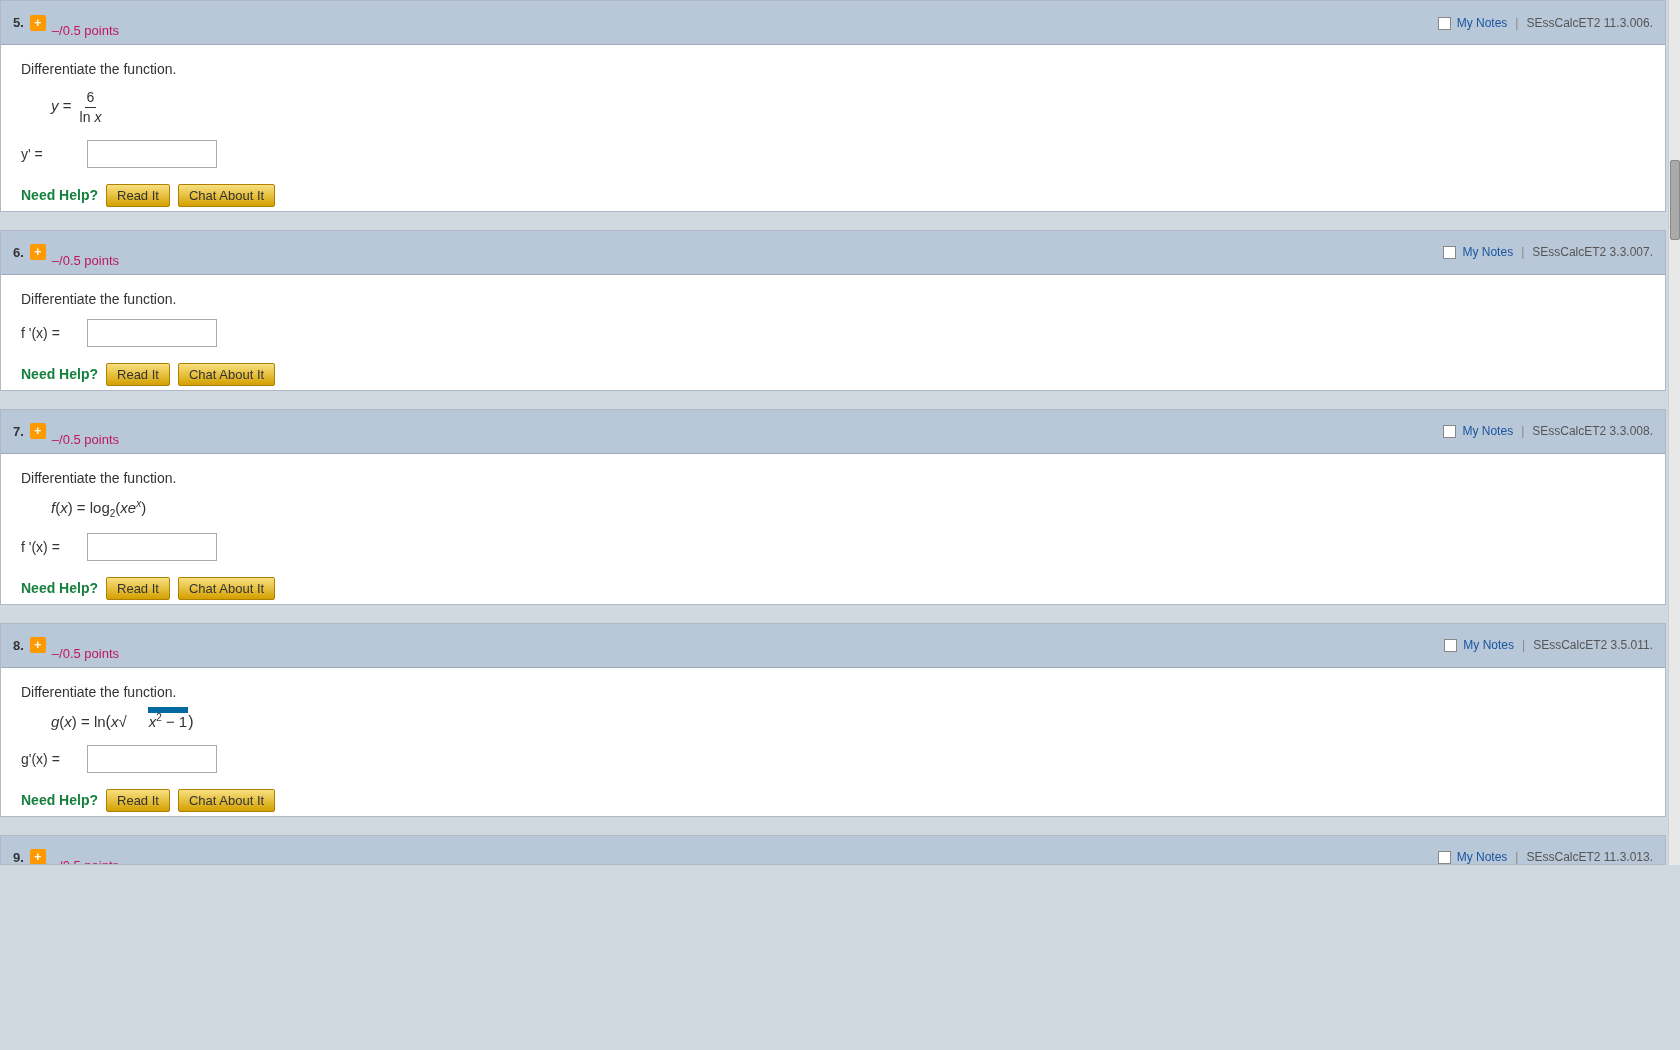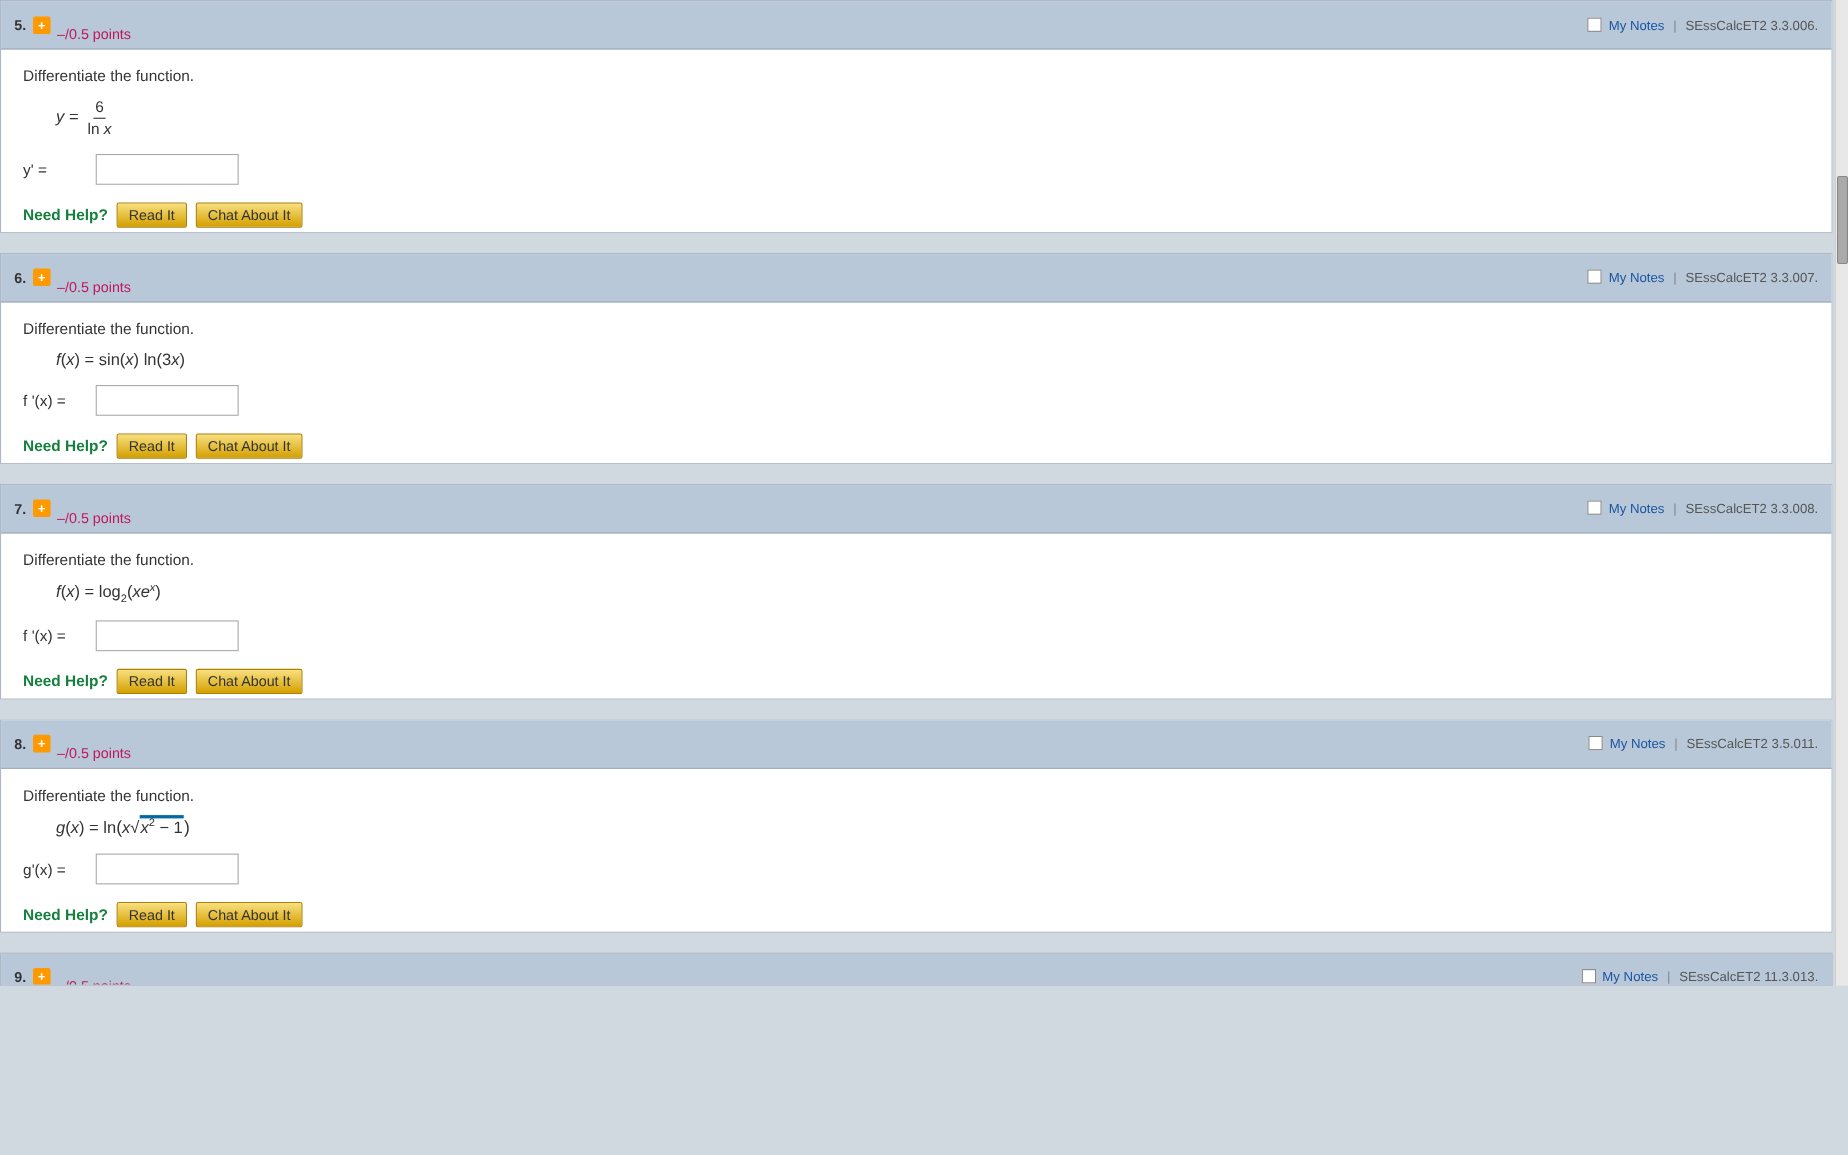--- a/index.html
+++ b/index.html
@@ -49,21 +49,21 @@
       font-size: 12px;
       border-radius: 2px;
     }
     .points-label {
       color: #be185d;
       font-size: 13px;
       margin-top: 16px;
     }
     .question-header-right {
       display: flex;
-      align-items: flex-start;
+      align-items: flex-end;
       gap: 6px;
       font-size: 12px;
       color: #444;
     }
     .my-notes-checkbox {
       width: 13px;
       height: 13px;
       border: 1px solid #888;
       background: #fff;
       display: inline-block;
@@ -193,21 +193,21 @@
       <div class="question-header">
         <div class="question-header-left">
           <span class="question-number">5.</span>
           <span class="plus-icon">+</span>
           <span class="points-label">–/0.5 points</span>
         </div>
         <div class="question-header-right">
           <span class="my-notes-checkbox"></span>
           <a class="my-notes-link" href="#">My Notes</a>
           <span class="separator">|</span>
-          <span class="problem-id">SEssCalcET2 3.3.006.</span>
+          <span class="problem-id">SEssCalcET2 11.3.006.</span>
         </div>
       </div>
       <div class="question-body">
         <div class="differentiate-instruction">Differentiate the function.</div>
         <div class="math-display">
           <span class="math-italic">y</span> =
           <span class="fraction">
             <span class="numerator">6</span>
             <span class="denominator">ln <span class="math-italic">x</span></span>
           </span>
@@ -233,23 +233,20 @@
         </div>
         <div class="question-header-right">
           <span class="my-notes-checkbox"></span>
           <a class="my-notes-link" href="#">My Notes</a>
           <span class="separator">|</span>
           <span class="problem-id">SEssCalcET2 3.3.007.</span>
         </div>
       </div>
       <div class="question-body">
         <div class="differentiate-instruction">Differentiate the function.</div>
-        <div class="math-display">
-          <span class="math-italic">f</span>(<span class="math-italic">x</span>) = sin(<span class="math-italic">x</span>) ln(3<span class="math-italic">x</span>)
-        </div>
         <div class="answer-row">
           <span class="answer-label">f '(x) =</span>
           <input class="answer-input" type="text" style="">
         </div>
         <div class="need-help-row">
           <span class="need-help-label">Need Help?</span>
           <button class="read-it-btn">Read It</button>
           <button class="chat-btn">Chat About It</button>
         </div>
       </div>
@@ -296,21 +293,21 @@
         <div class="question-header-right">
           <span class="my-notes-checkbox"></span>
           <a class="my-notes-link" href="#">My Notes</a>
           <span class="separator">|</span>
           <span class="problem-id">SEssCalcET2 3.5.011.</span>
         </div>
       </div>
       <div class="question-body">
         <div class="differentiate-instruction">Differentiate the function.</div>
         <div class="math-display">
-          <span class="math-italic">g</span>(<span class="math-italic">x</span>) = ln<span style="font-size:16px;">(</span><span class="math-italic">x</span>√<span style="border-top:3px solid #0369a1; padding:0 1px;"><span class="math-italic">x</span><sup>2</sup> − 1</span><span style="font-size:16px;">)</span>
+          <span class="math-italic">g</span>(<span class="math-italic">x</span>) = ln<span style="font-size:16px;">(</span><span class="math-italic">x</span>√<span style="border-top:6px solid #0369a1; padding:0 1px;margin-left:21px;"><span class="math-italic">x</span><sup>2</sup> − 1</span><span style="font-size:16px;">)</span>
         </div>
         <div class="answer-row">
           <span class="answer-label">g'(x) =</span>
           <input class="answer-input" type="text" style="">
         </div>
         <div class="need-help-row">
           <span class="need-help-label">Need Help?</span>
           <button class="read-it-btn">Read It</button>
           <button class="chat-btn">Chat About It</button>
         </div>

